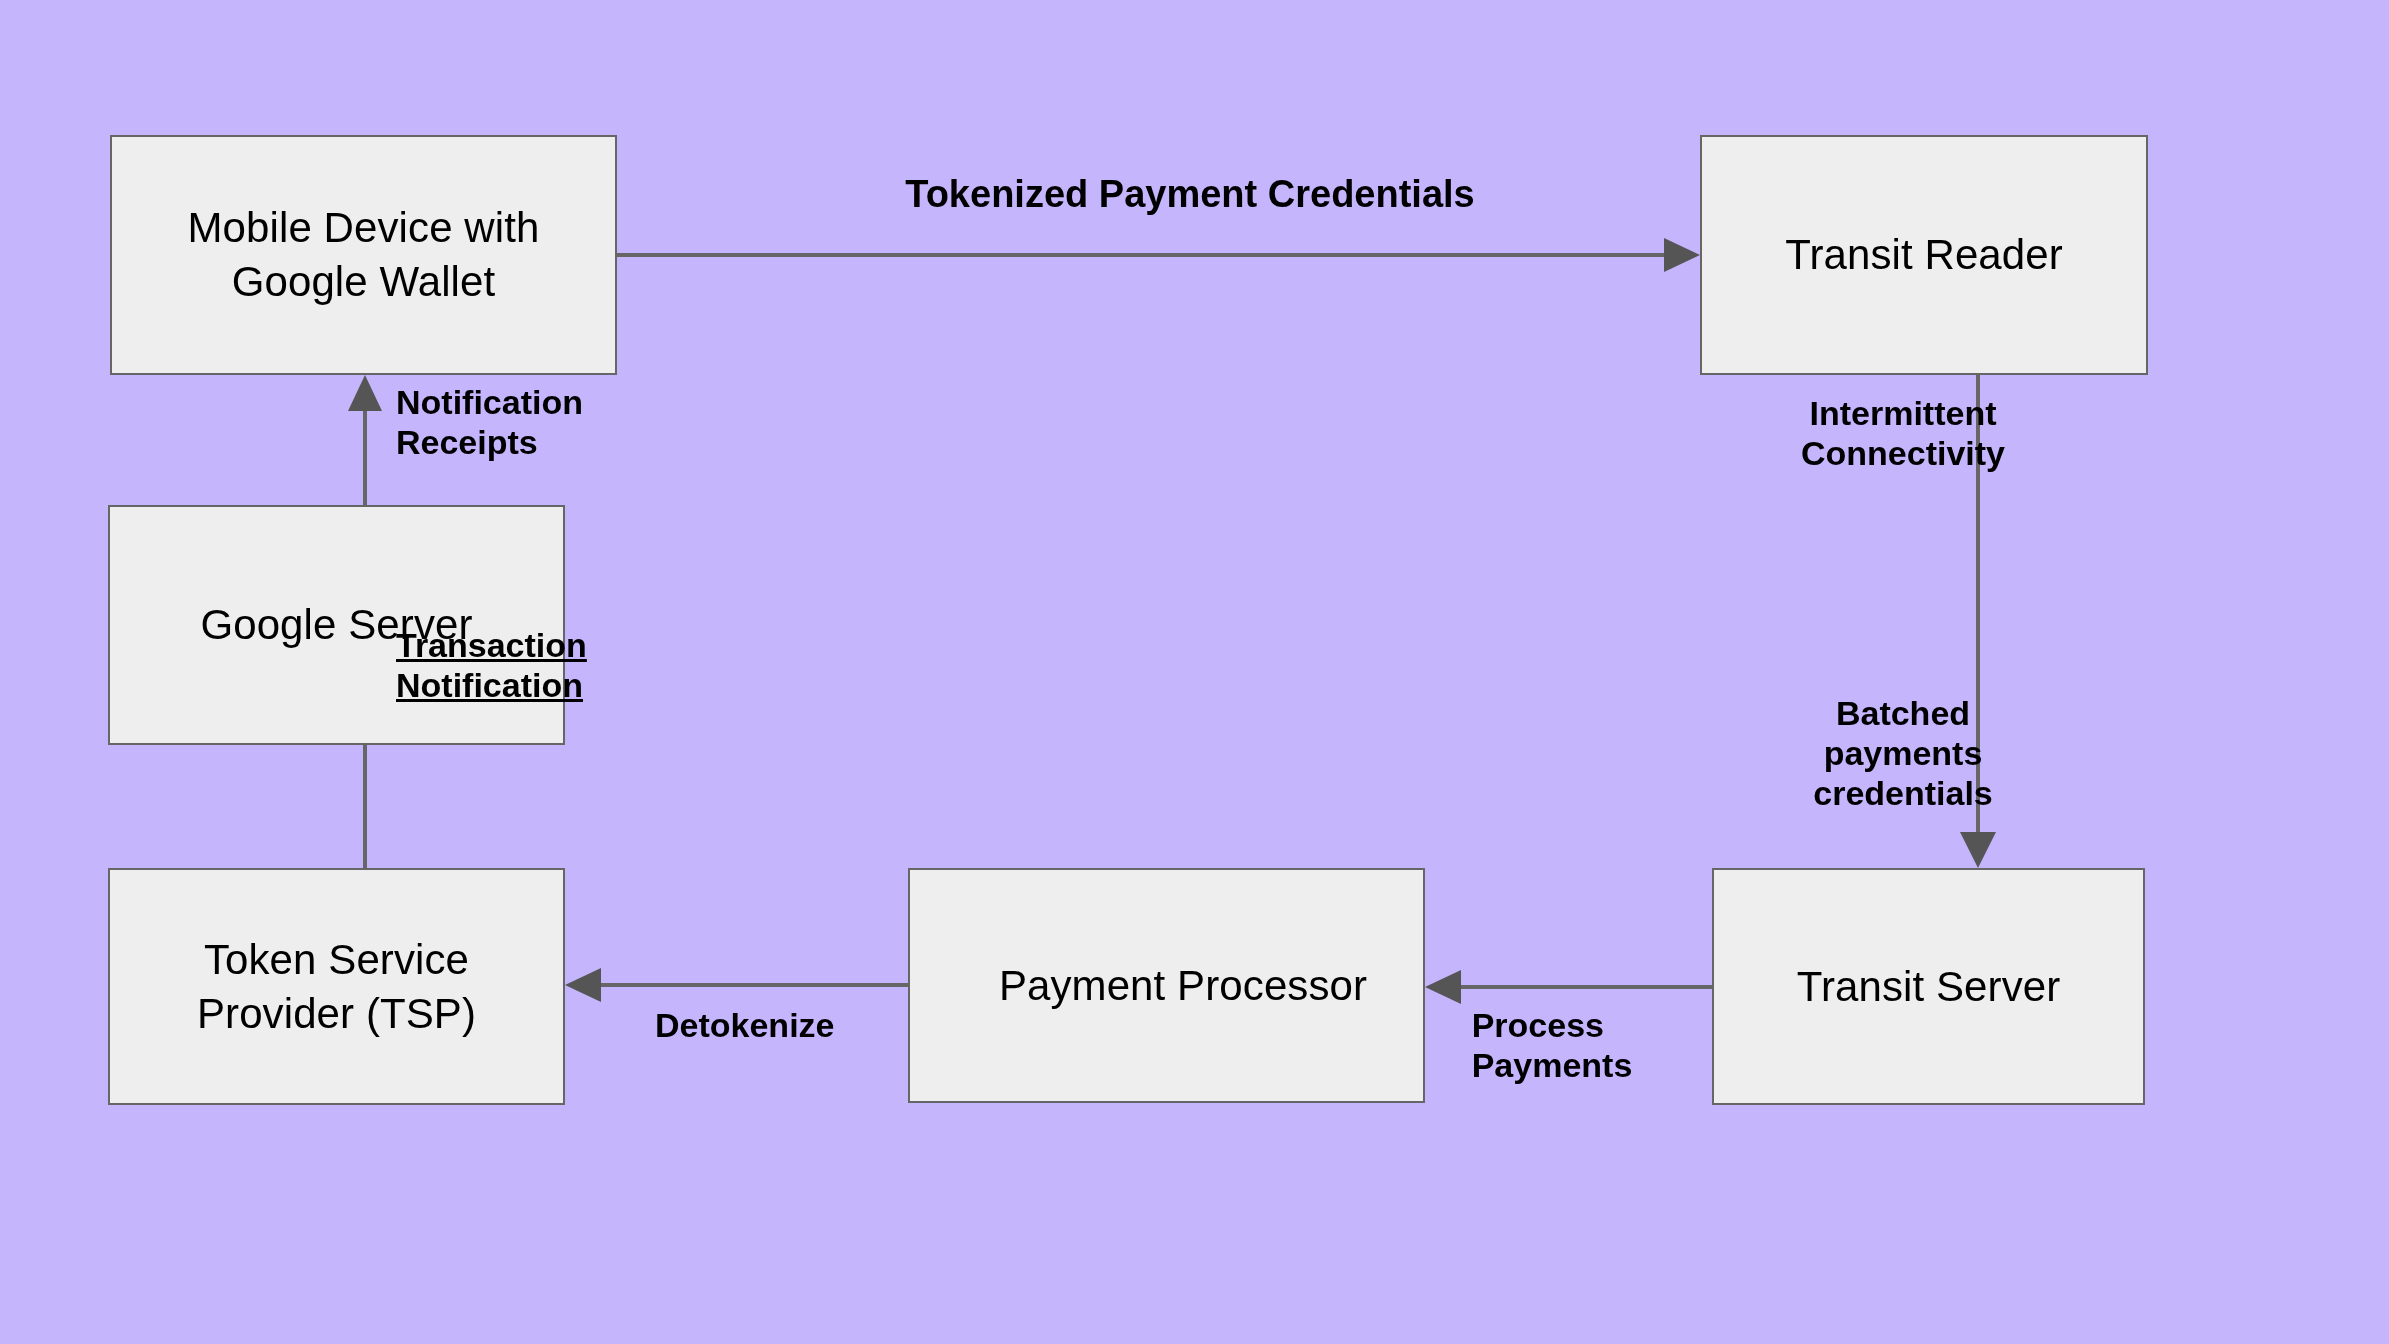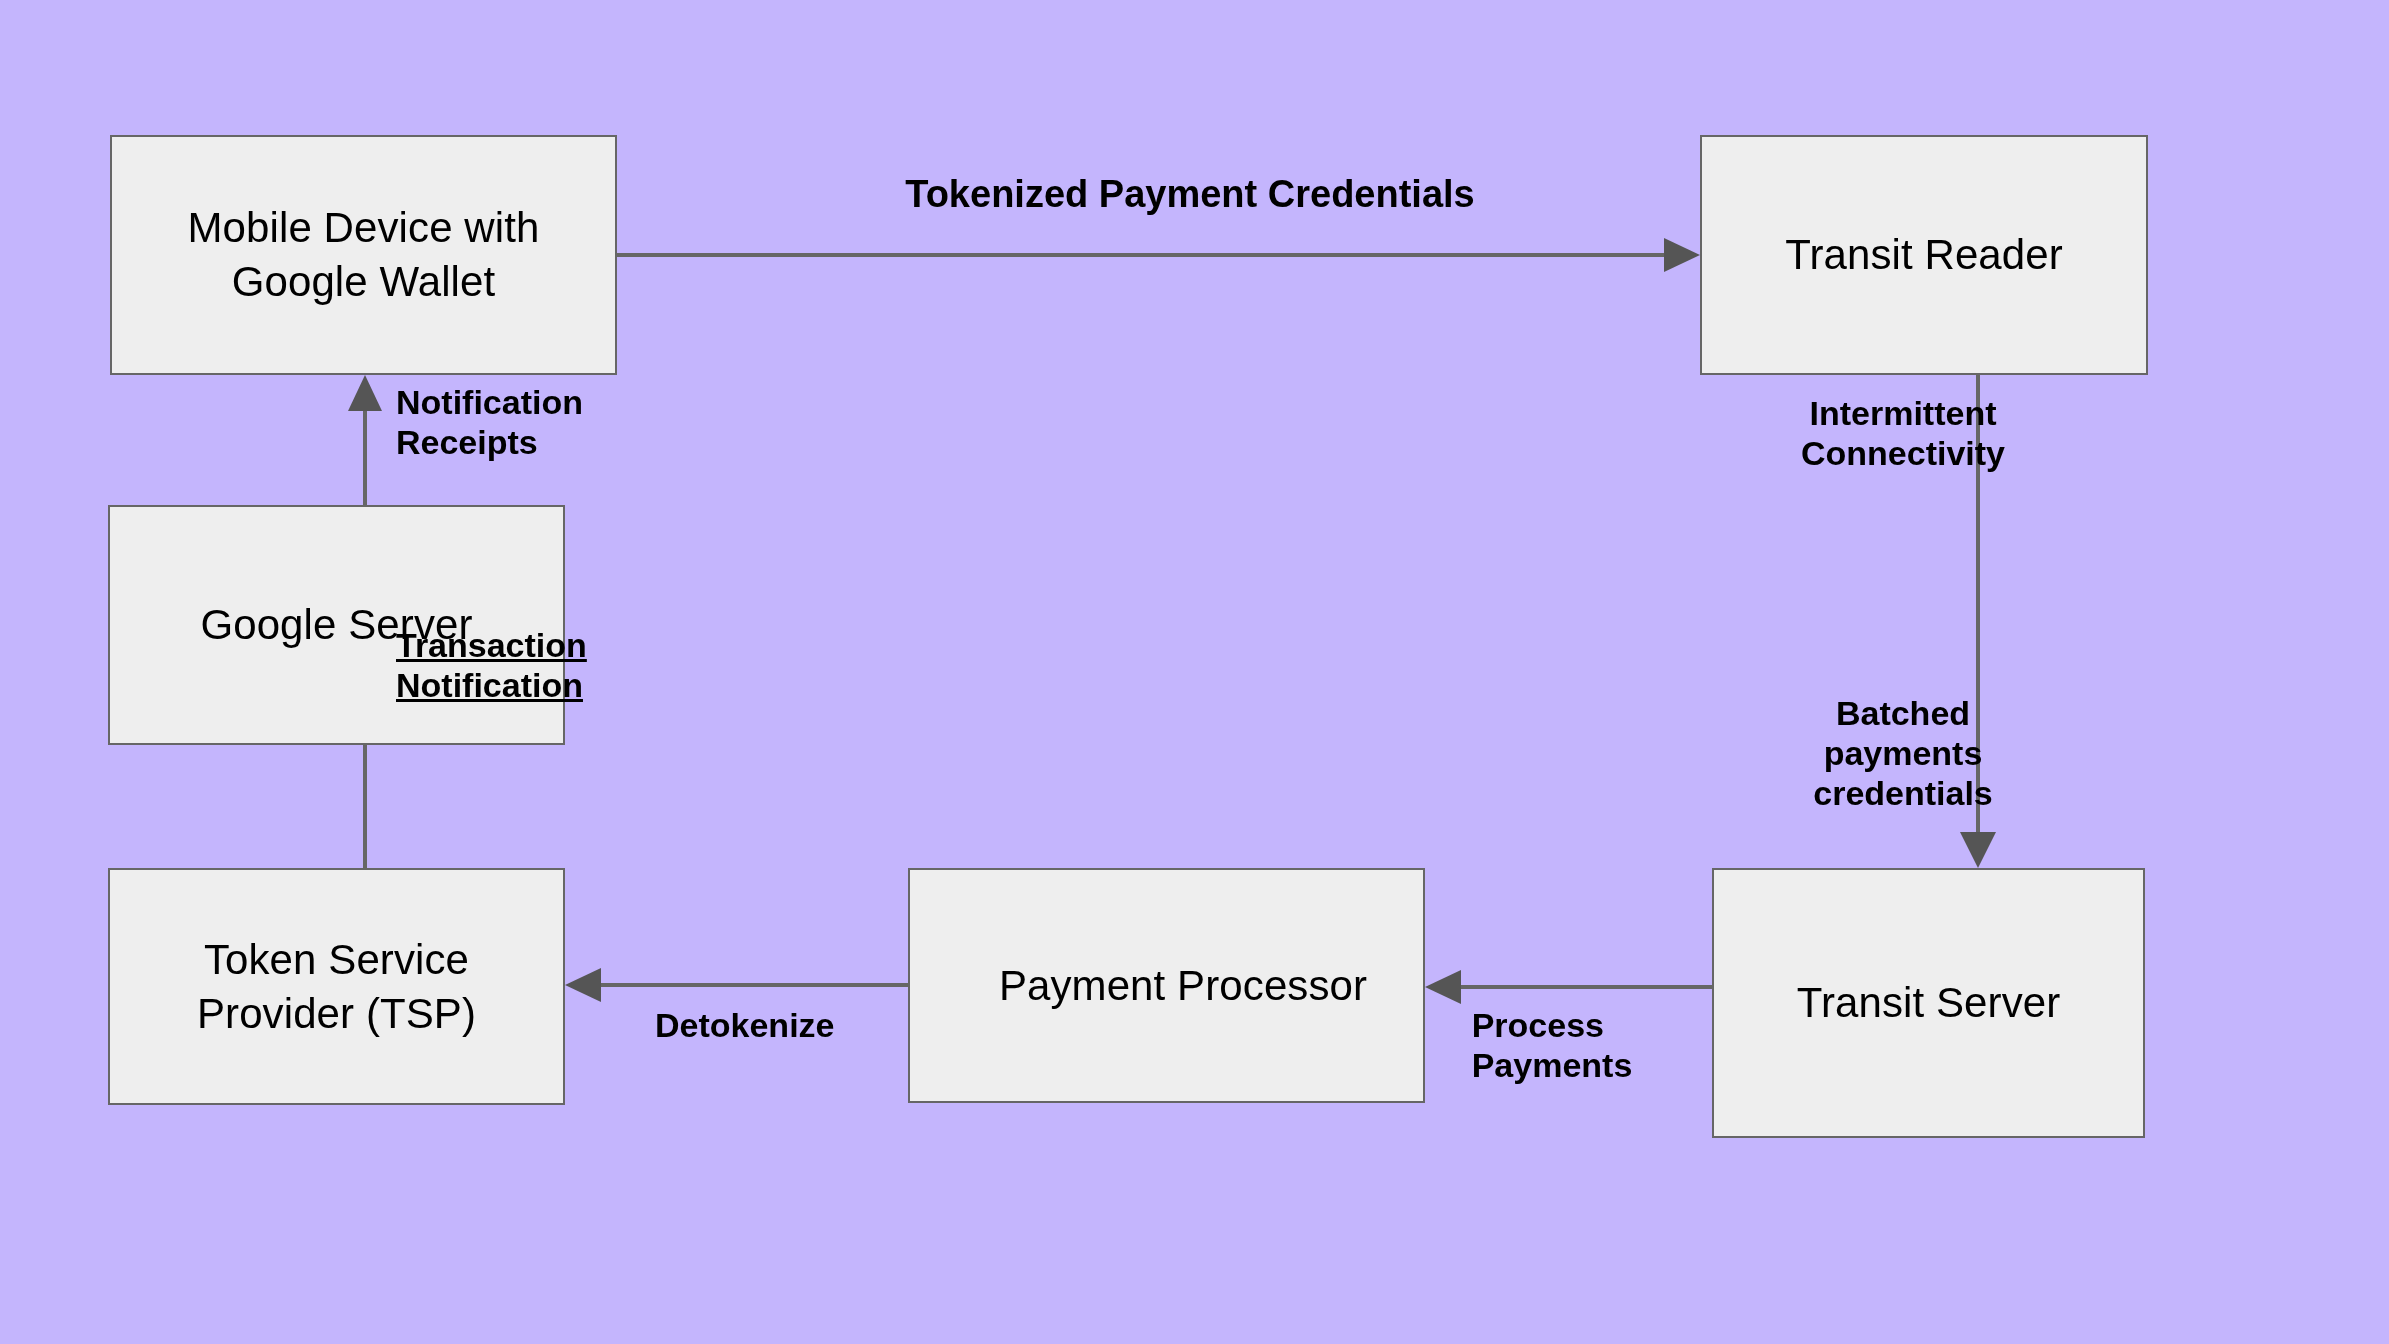--- a/index.html
+++ b/index.html
@@ -34,21 +34,21 @@
     line-height: 1.28;
     letter-spacing: 0.1px;
     white-space: pre-line;
     z-index: 3;
   }
   #node-mobile-device { left: 110px;  top: 135px; width: 507px; height: 240px; }
   #node-transit-reader{ left: 1700px; top: 135px; width: 448px; height: 240px; }
   #node-google-server { left: 108px;  top: 505px; width: 457px; height: 240px; }
   #node-tsp           { left: 108px;  top: 868px; width: 457px; height: 237px; }
   #node-payment-proc  { left: 908px;  top: 868px; width: 517px; height: 235px; padding-left: 33px; }
-  #node-transit-server{ left: 1712px; top: 868px; width: 433px; height: 270px; }
+  #node-transit-server{ left: 1712px; top: 868px; width: 433px; height: 237px; }
 
   
   #edge-layer {
     position: absolute;
     left: 0; top: 0;
     width: 2389px;
     height: 1344px;
     z-index: 2;
     pointer-events: none;
   }

